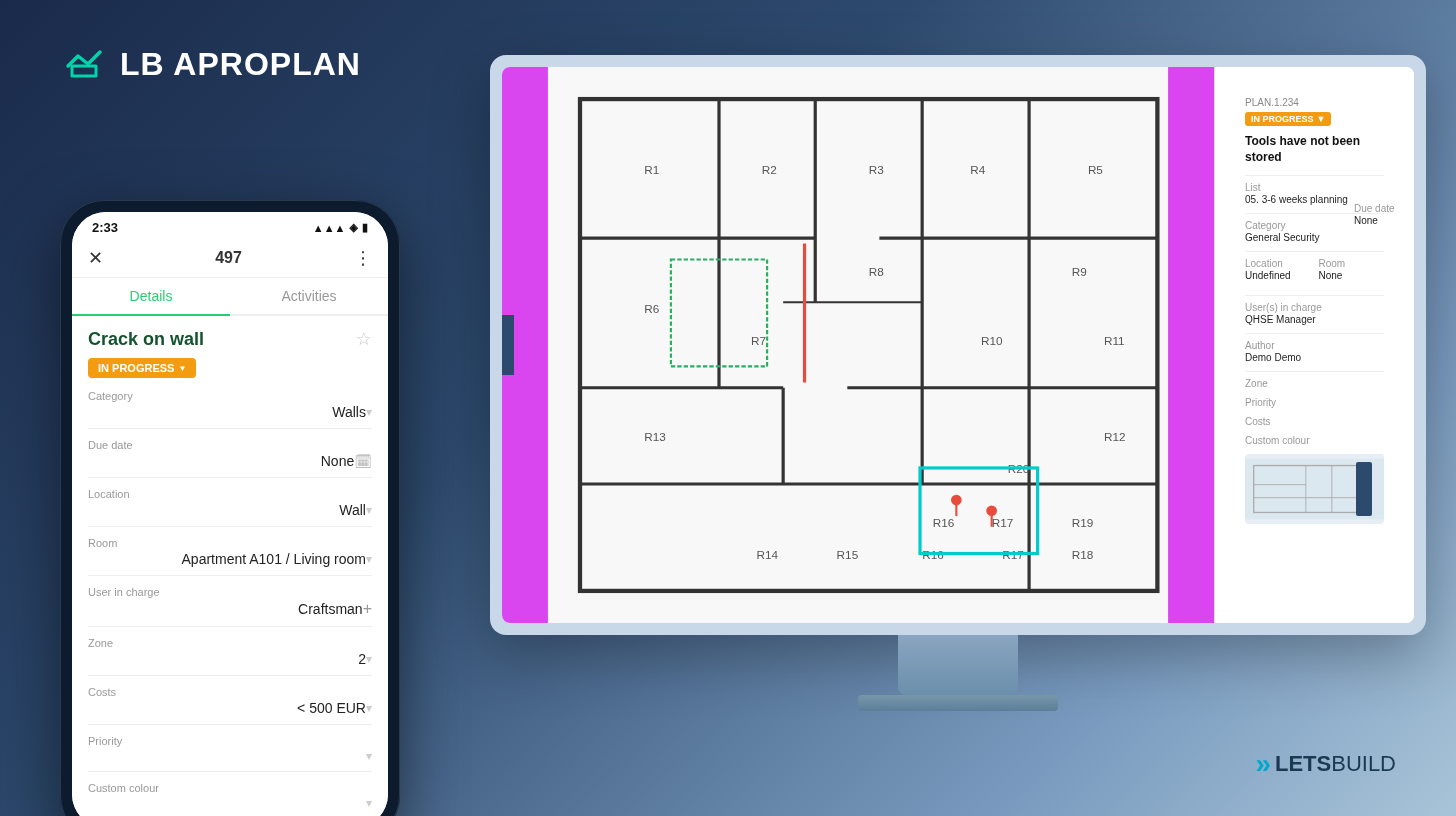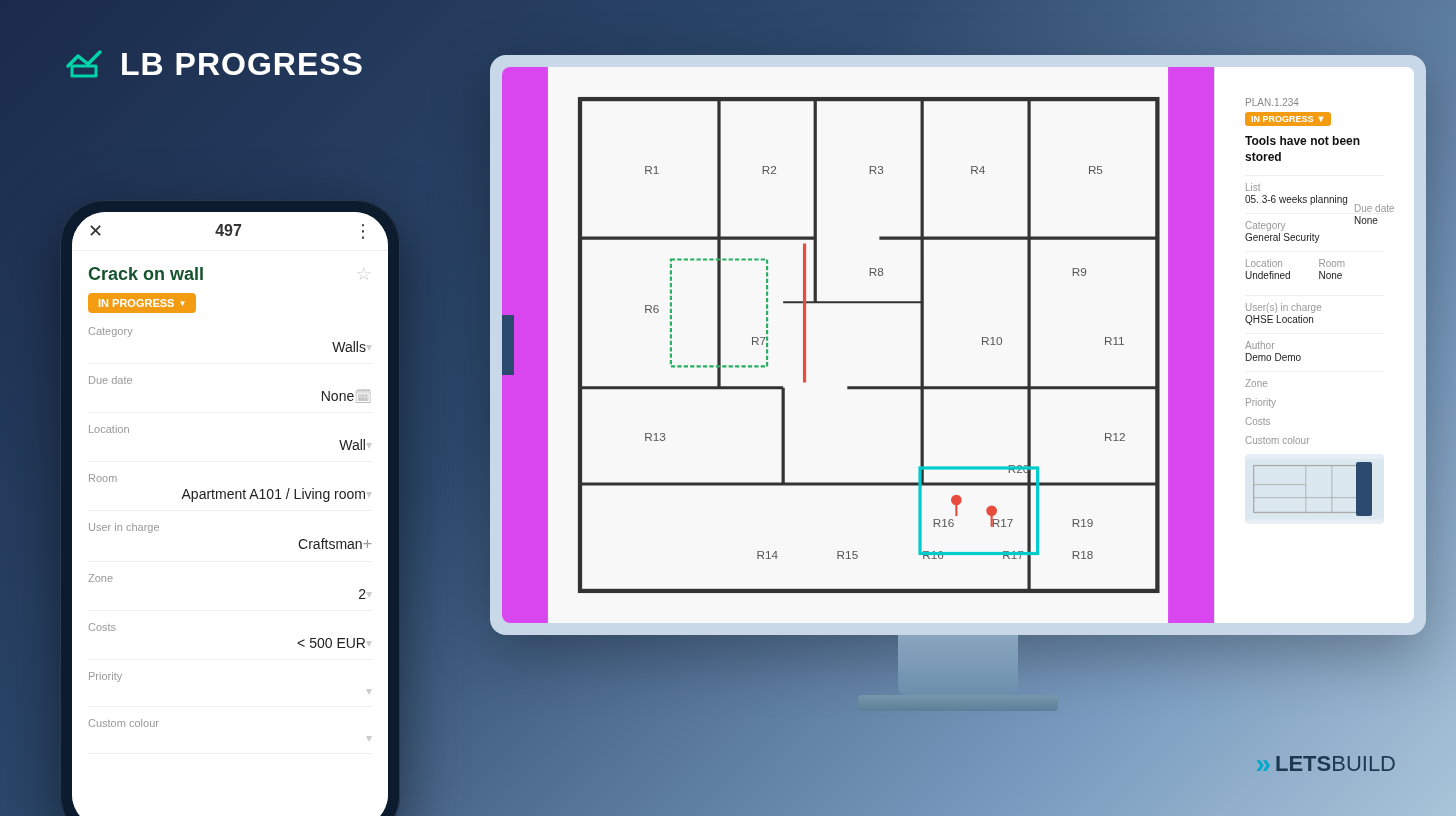--- a/index.html
+++ b/index.html
@@ -382,34 +382,50 @@
   </style>
 </head>
 <body>
 
 <div class="aproplan-logo">
   <svg width="48" height="48" viewBox="0 0 48 48">
     <rect width="48" height="48" rx="6" fill="none"></rect>
     <polyline points="8,26 18,16 28,24 40,12" fill="none" stroke="#00d4aa" stroke-width="3.5" stroke-linecap="round" stroke-linejoin="round"></polyline>
     <polyline points="12,36 12,26 36,26 36,36 12,36" fill="none" stroke="#00d4aa" stroke-width="3" stroke-linecap="round" stroke-linejoin="round"></polyline>
   </svg>
-  <span style="font-size:32px;font-weight:700;color:white;letter-spacing:1px;">LB PROGRESS</span>
+  <span style="font-size:32px;font-weight:700;color:white;letter-spacing:1px;">LB APROPLAN</span>
 </div>
 
 <div class="phone-container">
   <div class="phone-frame">
     <div class="phone-screen">
 
+      <div class="phone-status-bar">
+        <span>2:33</span>
+        <div class="status-icons">
+          <span>▲▲▲</span>
+          <span>◈</span>
+          <span>▮</span>
+        </div>
+      </div>
 
       <div class="phone-nav-bar">
         <span class="nav-close">✕</span>
         <span class="nav-id">497</span>
         <span class="nav-dots">⋮</span>
       </div>
 
+      <div class="phone-tabs">
+        <div class="phone-tab active">
+          <span>Details</span>
+        </div>
+        <div class="phone-tab">
+          <span>Activities</span>
+        </div>
+      </div>
 
       <div class="phone-content">
         <div class="task-title-row">
           <span class="task-title">Crack on wall</span>
           <span class="star-icon">☆</span>
         </div>
         <div class="status-badge">
           <span>IN PROGRESS</span>
         </div>
 
@@ -603,21 +619,21 @@
           <div class="panel-field" style="flex:1;">
             <div class="panel-field-label">Room</div>
             <div class="panel-field-value">None</div>
           </div>
         </div>
         
         <hr class="panel-divider">
         
         <div class="panel-field">
           <div class="panel-field-label">User(s) in charge</div>
-          <div class="panel-field-value">QHSE Location</div>
+          <div class="panel-field-value">QHSE Manager</div>
         </div>
         
         <hr class="panel-divider">
         
         <div class="panel-field">
           <div class="panel-field-label">Author</div>
           <div class="panel-field-value">Demo Demo</div>
         </div>
         
         <hr class="panel-divider">

